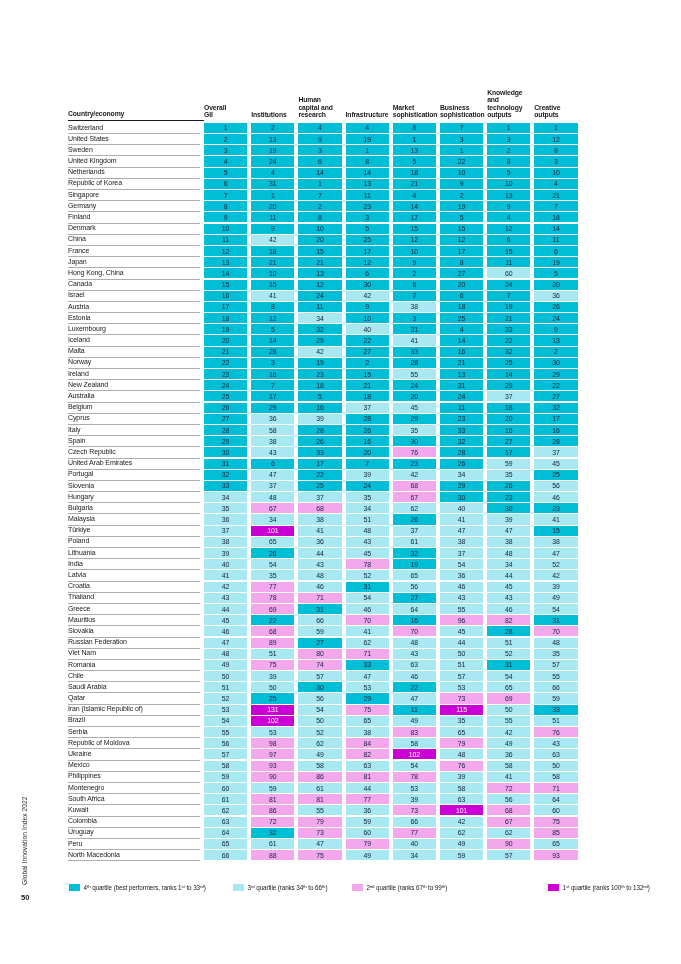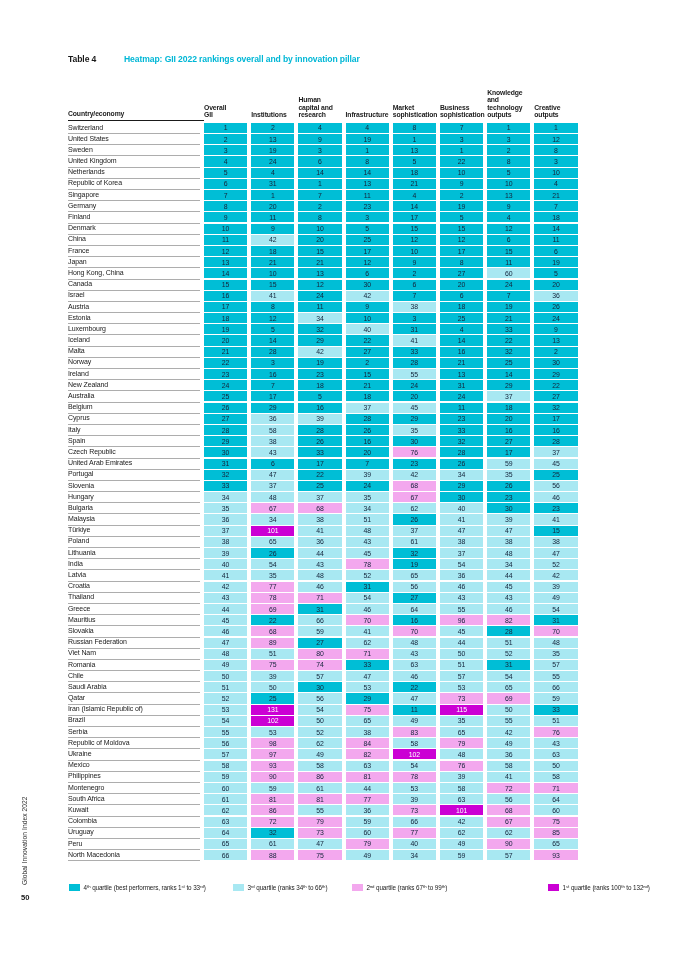--- a/index.html
+++ b/index.html
@@ -38,23 +38,20 @@
   .page-num{position:absolute;left:21px;top:893px;font-size:7.6px;font-weight:bold;color:#1a1a1a;}
 </style>
 </head>
 <body>
 
 <div class="page">
 
   <div class="side-text">Global Innovation Index 2022</div>
   <div class="page-num">50</div>
 
-  <div class="title-row">
-    <span class="title-label">Table 4</span><span class="title-text">Heatmap: GII 2022 rankings overall and by innovation pillar</span>
-  </div>
 
   <div class="heatmap">
     <div class="grid-row header-row" id="header-row">
         <div class="hcell hcell-country">Country/economy</div>
         <div class="hcell">Overall
 GII</div>
         <div class="hcell">Institutions</div>
         <div class="hcell">Human
 capital and
 research</div>

